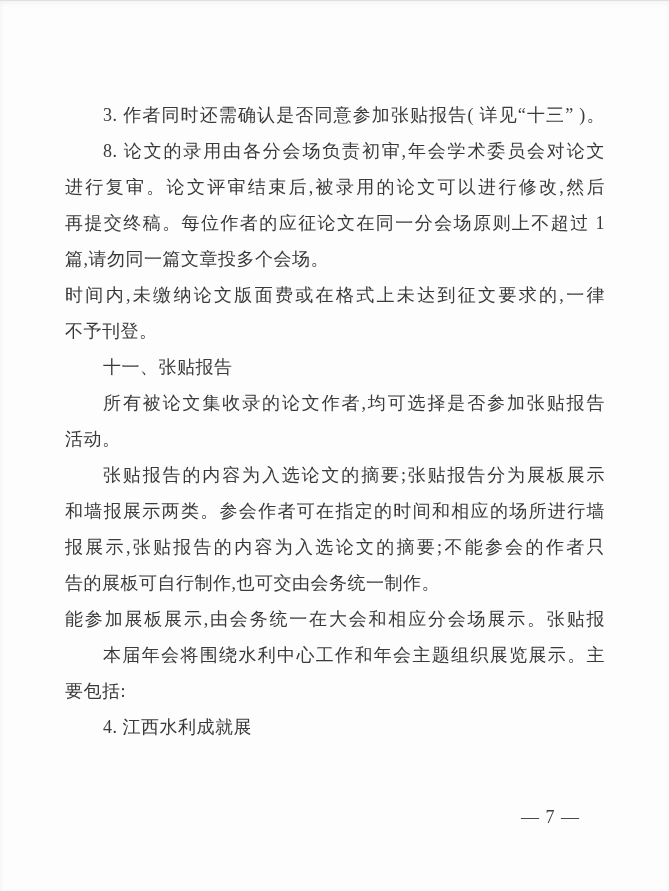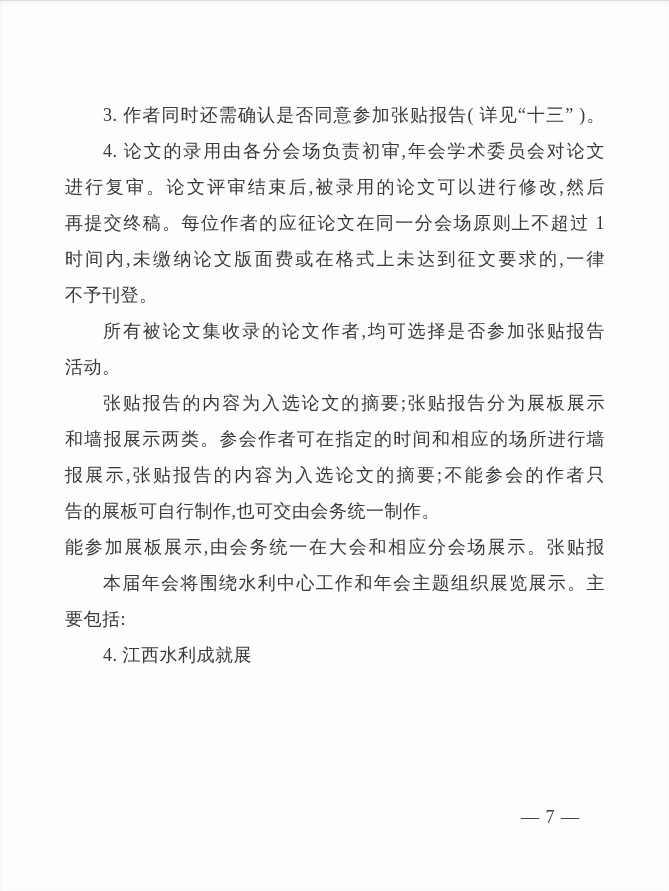--- a/index.html
+++ b/index.html
@@ -53,25 +53,27 @@
     color: #3f3f3f;
     line-height: 24px;
   }
 </style>
 </head>
 <body>
 
 <div class="page">
   <div class="doc">
     <div class="ln i j">3. 作者同时还需确认是否同意参加张贴报告( 详见“十三” )。</div>
-    <div class="ln i j">4. 论文的录用由各分会场负责初审,年会学术委员会对论文</div>
+    <div class="ln i j">8. 论文的录用由各分会场负责初审,年会学术委员会对论文</div>
     <div class="ln j">进行复审。论文评审结束后,被录用的论文可以进行修改,然后</div>
     <div class="ln j">再提交终稿。每位作者的应征论文在同一分会场原则上不超过 1</div>
+    <div class="ln">篇,请勿同一篇文章投多个会场。</div>
     <div class="ln j">时间内,未缴纳论文版面费或在格式上未达到征文要求的,一律</div>
     <div class="ln">不予刊登。</div>
+    <div class="ln i">十一、张贴报告</div>
     <div class="ln i j">所有被论文集收录的论文作者,均可选择是否参加张贴报告</div>
     <div class="ln">活动。</div>
     <div class="ln i j">张贴报告的内容为入选论文的摘要;张贴报告分为展板展示</div>
     <div class="ln j">和墙报展示两类。参会作者可在指定的时间和相应的场所进行墙</div>
     <div class="ln j">报展示,张贴报告的内容为入选论文的摘要;不能参会的作者只</div>
     <div class="ln">告的展板可自行制作,也可交由会务统一制作。</div>
     <div class="ln j">能参加展板展示,由会务统一在大会和相应分会场展示。张贴报</div>
     <div class="ln i j">本届年会将围绕水利中心工作和年会主题组织展览展示。主</div>
     <div class="ln">要包括:</div>
     <div class="ln i">4. 江西水利成就展</div>

